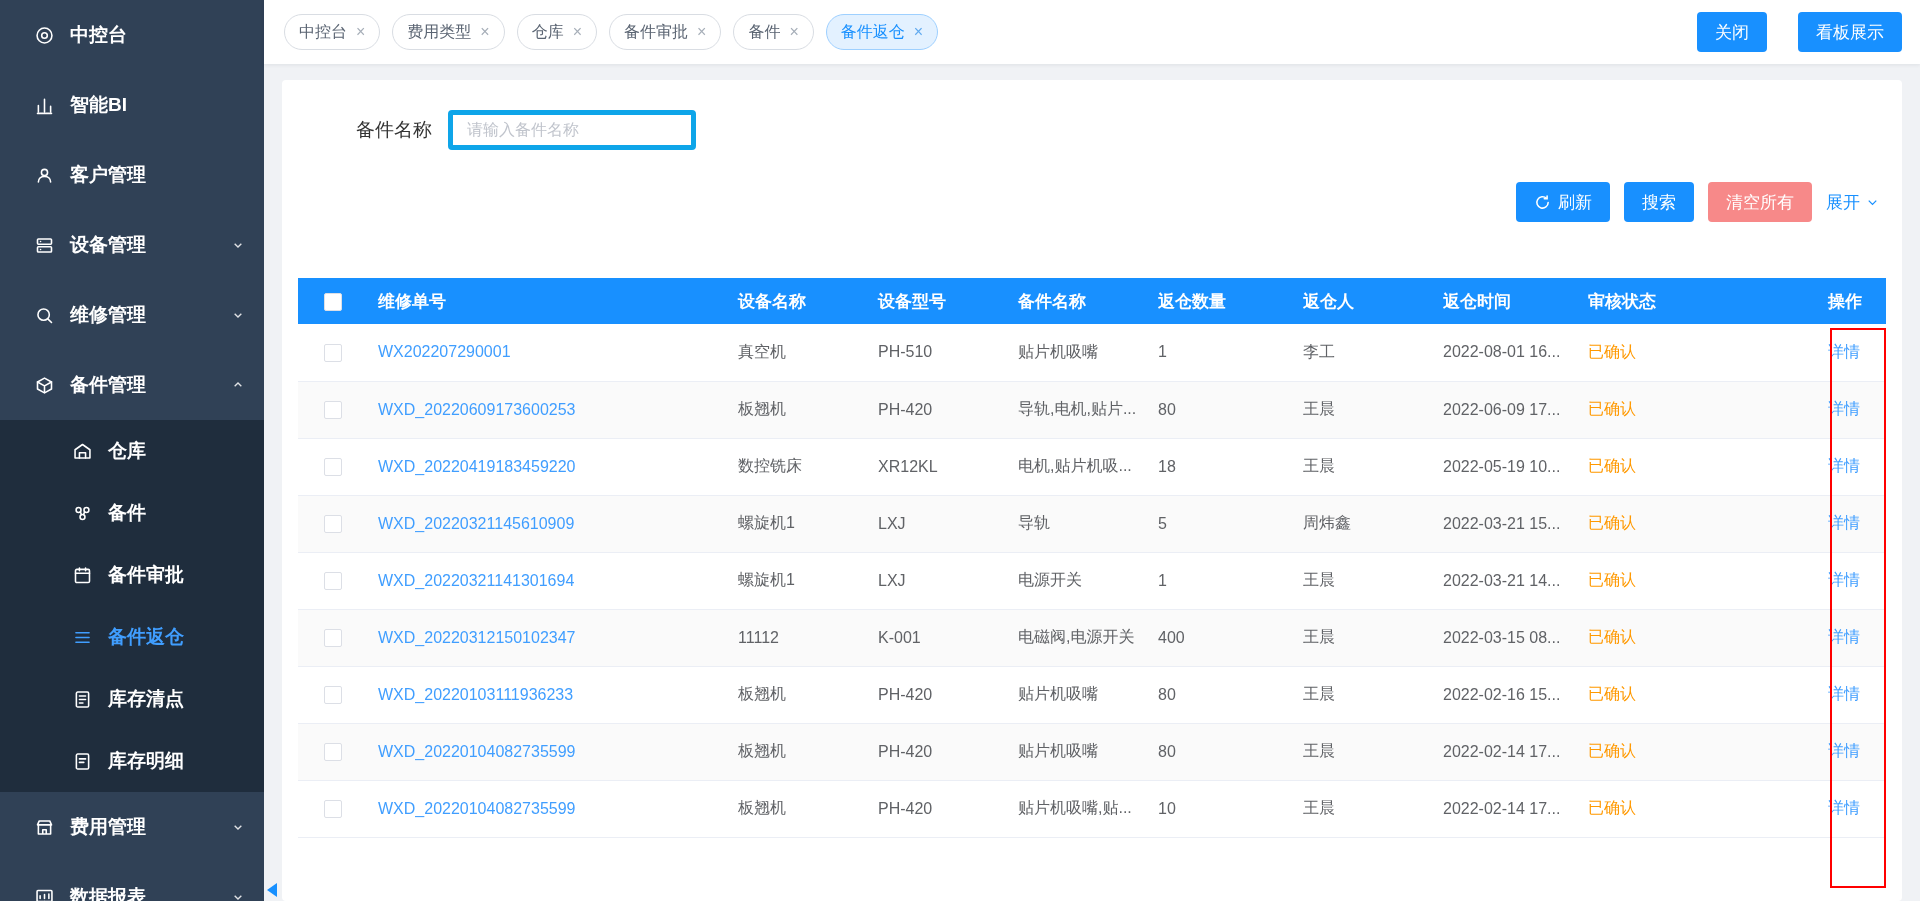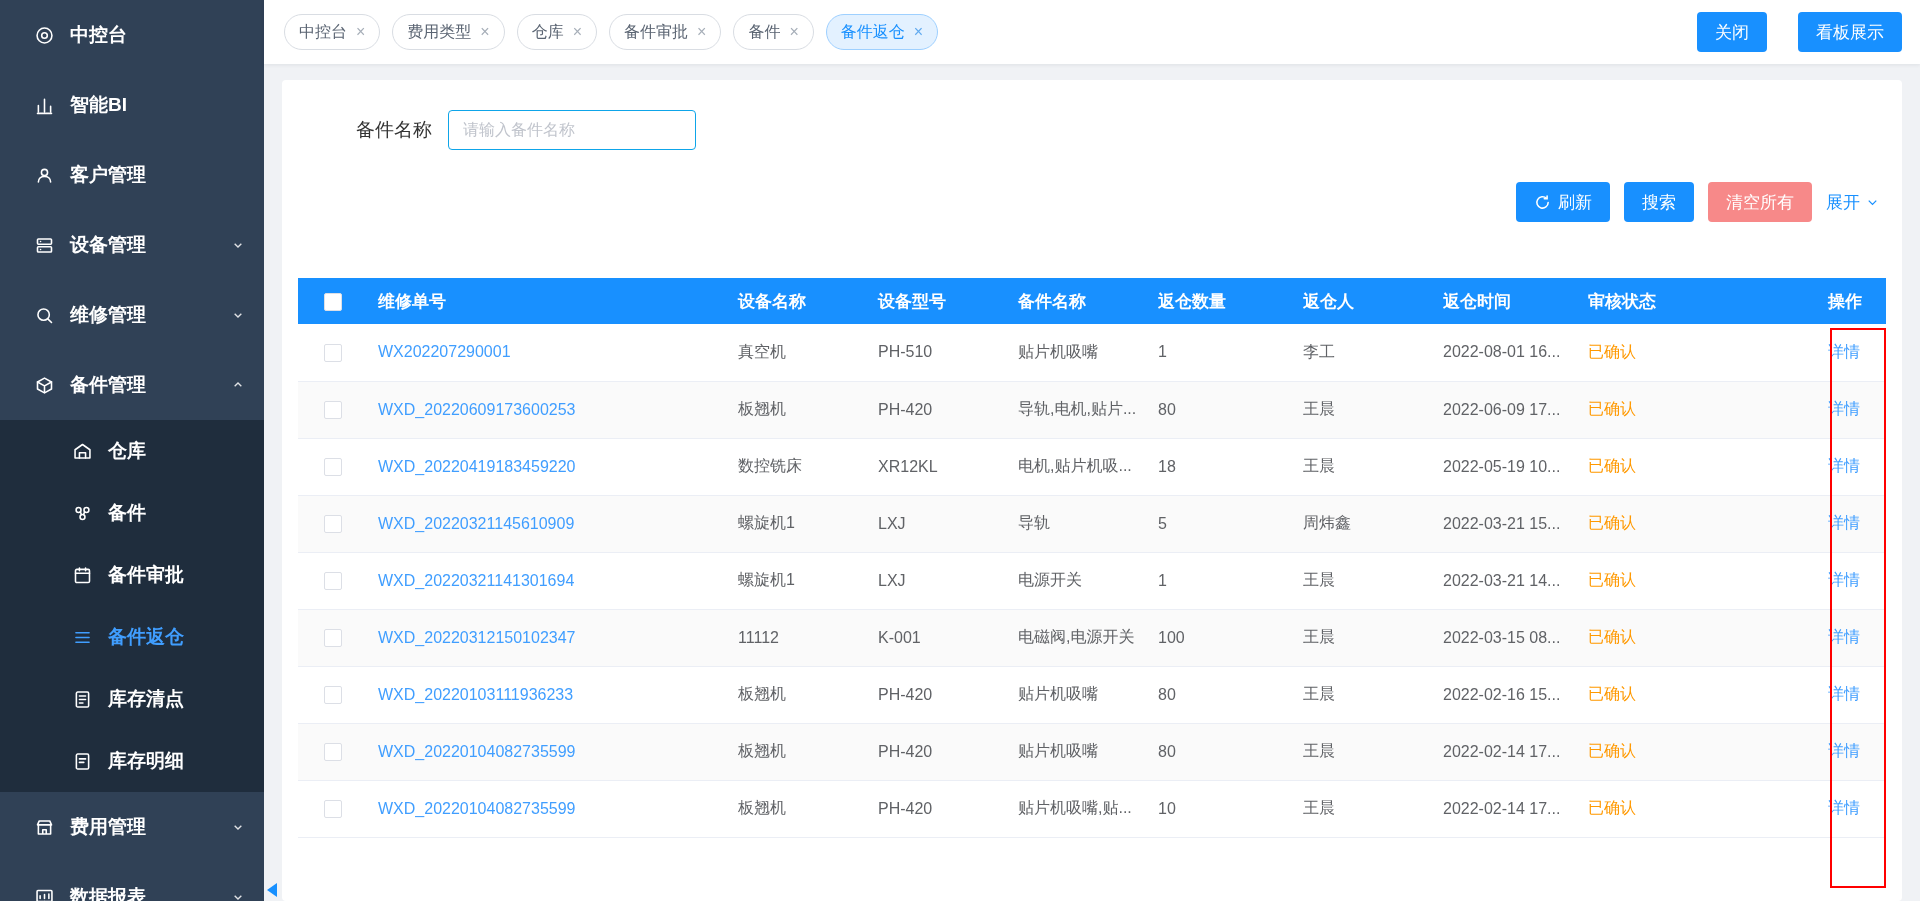--- a/index.html
+++ b/index.html
@@ -26,21 +26,21 @@
   .btn { border:none; border-radius:4px; height:40px; padding:0 18px; font-size:17px; cursor:pointer; display:inline-flex; align-items:center; gap:7px; font-family:inherit; }
   .btn-primary { background:#1890ff; color:#fff; }
   .btn-danger { background:#f78989; color:#fff; }
   .btn-ic { width:17px; height:17px; stroke:#fff; fill:none; stroke-width:2.2; stroke-linecap:round; }
 
   .content { flex:1; padding:16px 18px 0 18px; }
   .card { background:#fff; border-radius:4px; height:100%; padding:24px 16px 0 16px; position:relative; }
 
   .search-row { display:flex; align-items:center; gap:16px; margin-top:6px; padding-left:58px; }
   .search-label { font-size:19px; color:#333; }
-  .search-input { width:248px; height:40px; border:1px solid #0ea5e9; border-radius:4px; padding:0 14px; font-size:16px; color:#333; outline:none; font-family:inherit; }
+  .search-input { width:248px; height:40px; border:5px solid #0ea5e9; border-radius:4px; padding:0 14px; font-size:16px; color:#333; outline:none; font-family:inherit; }
   .search-input::placeholder { color:#c0c4cc; }
 
   .toolbar { display:flex; justify-content:flex-end; align-items:center; gap:14px; margin-top:32px; padding-right:6px; }
   .expand-link { color:#1890ff; font-size:17px; display:inline-flex; align-items:center; gap:5px; cursor:pointer; }
   .expand-link .chev-sm { width:15px; height:15px; stroke:#1890ff; fill:none; stroke-width:2; }
 
   .table-wrap { margin-top:56px; position:relative; }
   table { width:100%; border-collapse:collapse; table-layout:fixed; }
   thead th { background:#1890ff; color:#fff; font-size:17px; font-weight:700; text-align:left; height:46px; padding:0 10px; white-space:nowrap; overflow:hidden; }
   thead th.col-cb, tbody td.col-cb { text-align:center; padding:0; }
@@ -340,21 +340,21 @@
     <td><span class="status-confirmed">已确认</span></td>
     <td><span class="detail-link">详情</span></td>
   </tr>
 
   <tr>
     <td class="col-cb"><span class="checkbox"></span></td>
     <td><span class="order-link">WXD_20220312150102347</span></td>
     <td>11112</td>
     <td>K-001</td>
     <td>电磁阀,电源开关</td>
-    <td>100</td>
+    <td>400</td>
     <td>王晨</td>
     <td>2022-03-15 08...</td>
     <td><span class="status-confirmed">已确认</span></td>
     <td><span class="detail-link">详情</span></td>
   </tr>
 
   <tr>
     <td class="col-cb"><span class="checkbox"></span></td>
     <td><span class="order-link">WXD_20220103111936233</span></td>
     <td>板翘机</td>

